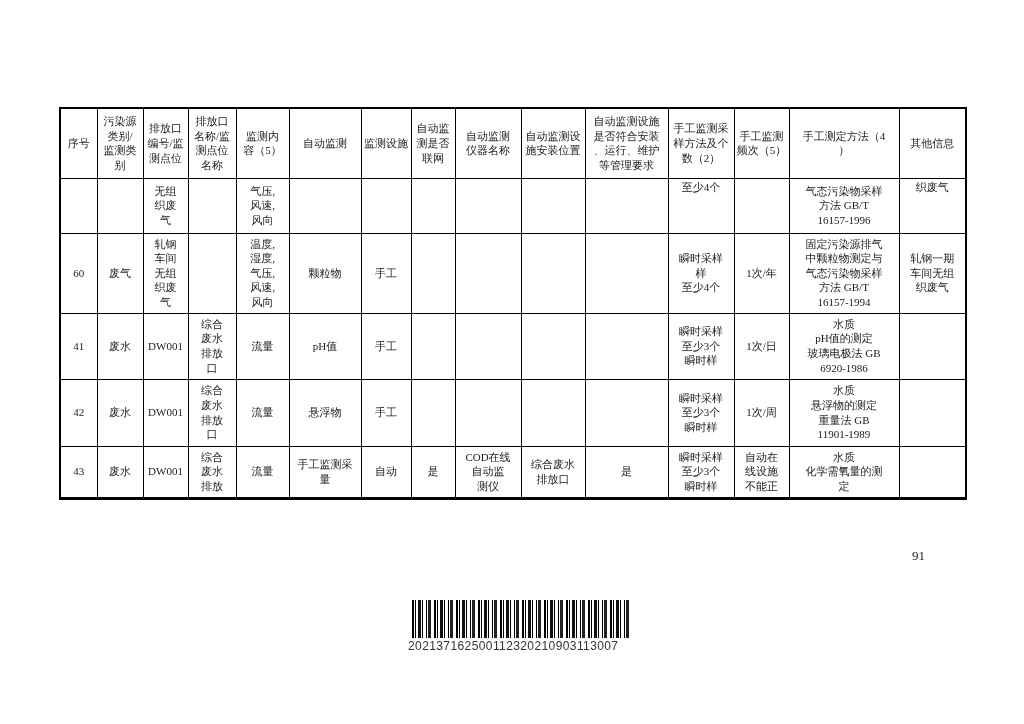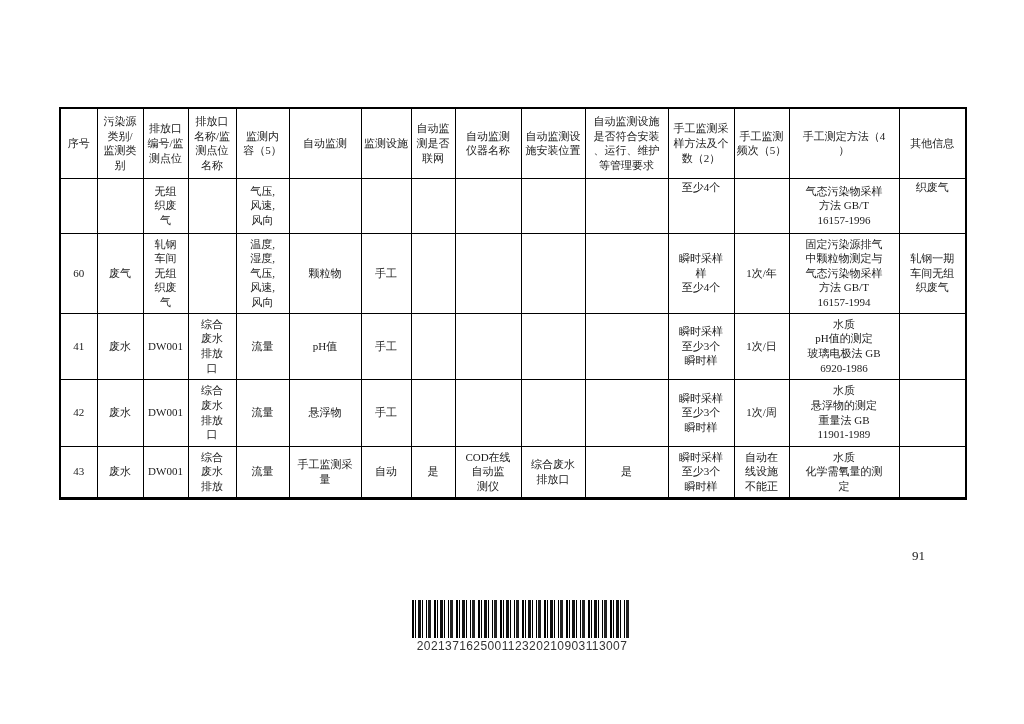--- a/index.html
+++ b/index.html
@@ -24,21 +24,21 @@
   tr.r1{height:80px;}
   tr.r2{height:66px;}
   tr.r3{height:67px;}
   tr.r4{height:52px;}
   td.vtop{vertical-align:top;}
   .page-number{
     position:absolute;left:912px;top:548px;width:30px;
     font-size:13px;text-align:left;
   }
   .barcode{
-    position:absolute;left:408px;top:600px;width:228px;text-align:center;
+    position:absolute;left:408px;top:600px;width:228px;text-align:left;
   }
   .barcode-bars{
     height:38px;width:220px;margin:0 auto;
     background:repeating-linear-gradient(90deg,
       #000 0 2px,#fff 2px 3px,#000 3px 4px,#fff 4px 6px,
       #111 6px 9px,#fff 9px 10px,#000 10px 11px,#fff 11px 14px,
       #000 14px 15px,#fff 15px 16px,#222 16px 19px,#fff 19px 22px);
   }
   .barcode-text{
     font-family:"Liberation Sans","DejaVu Sans",sans-serif;

